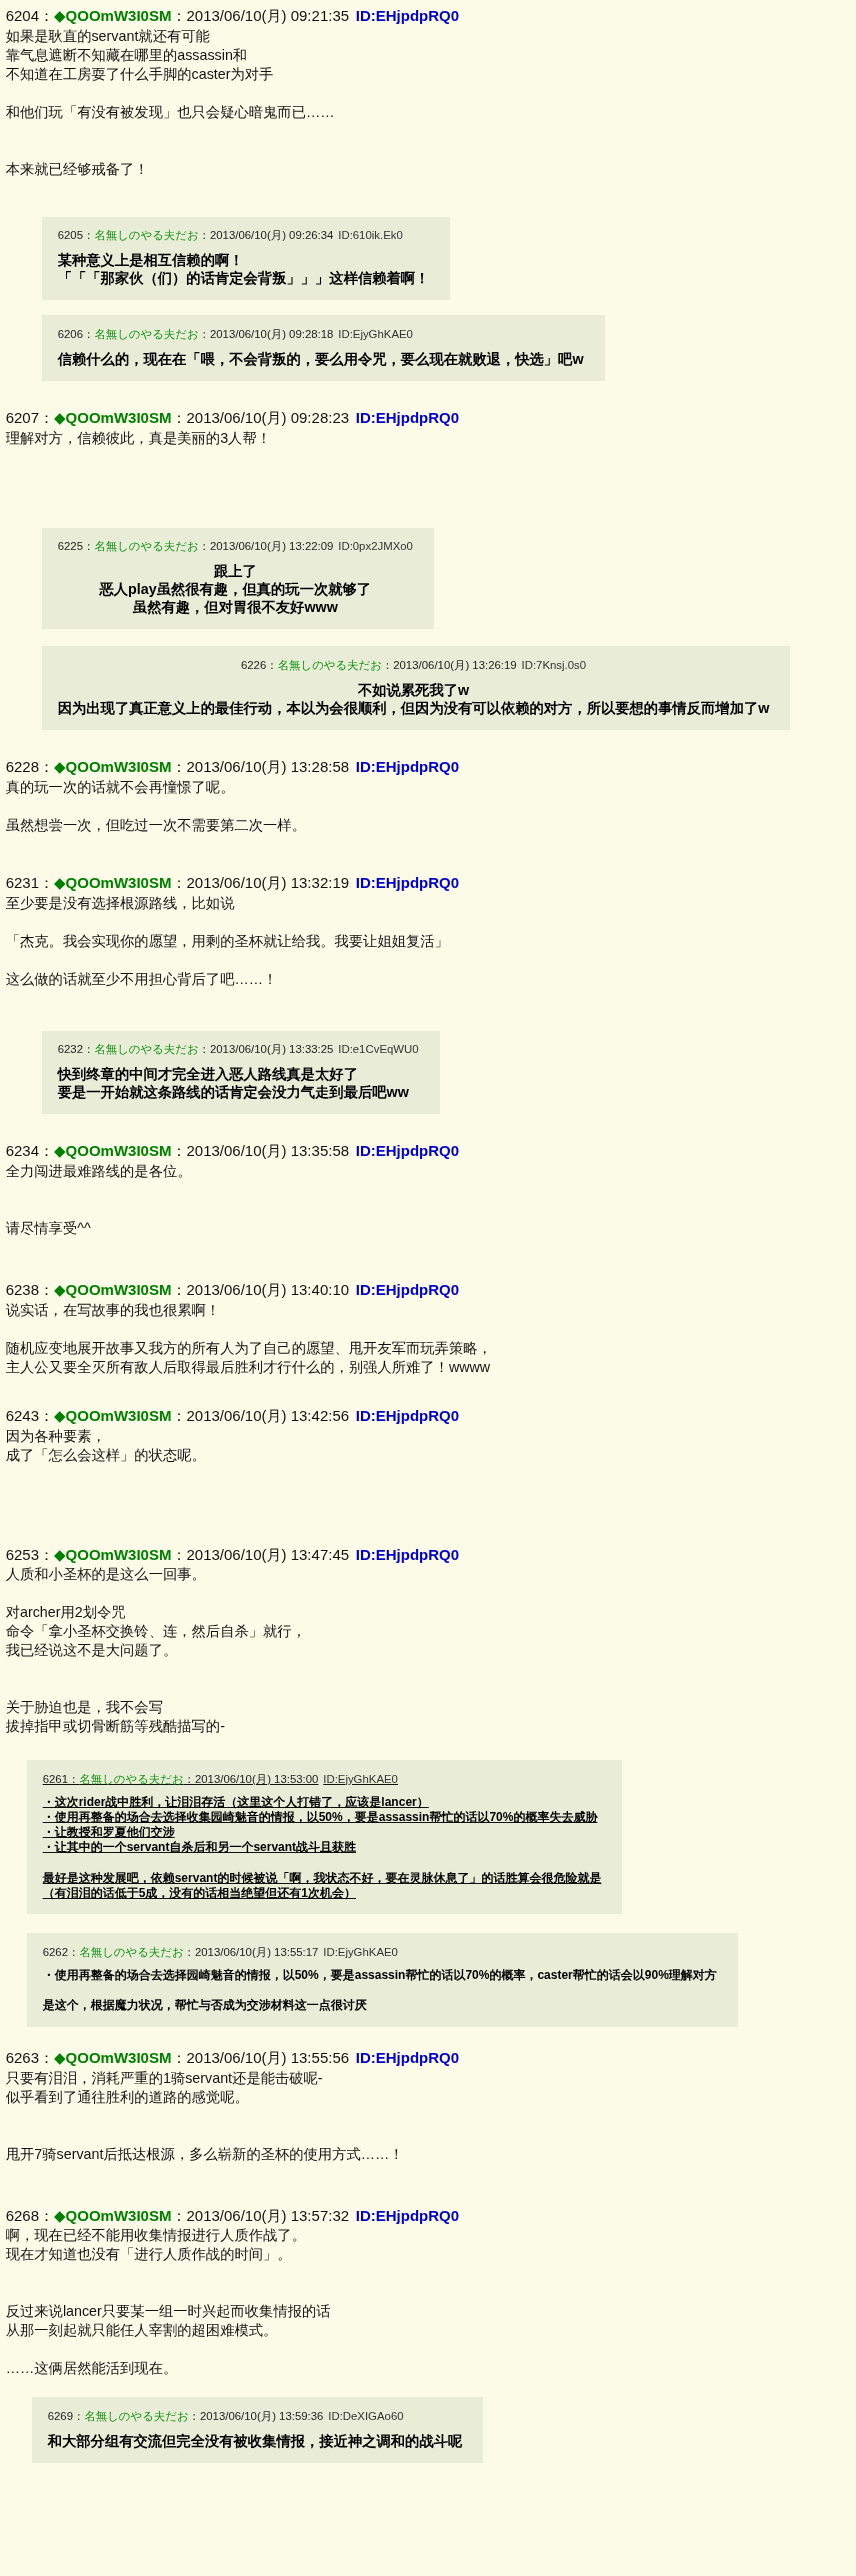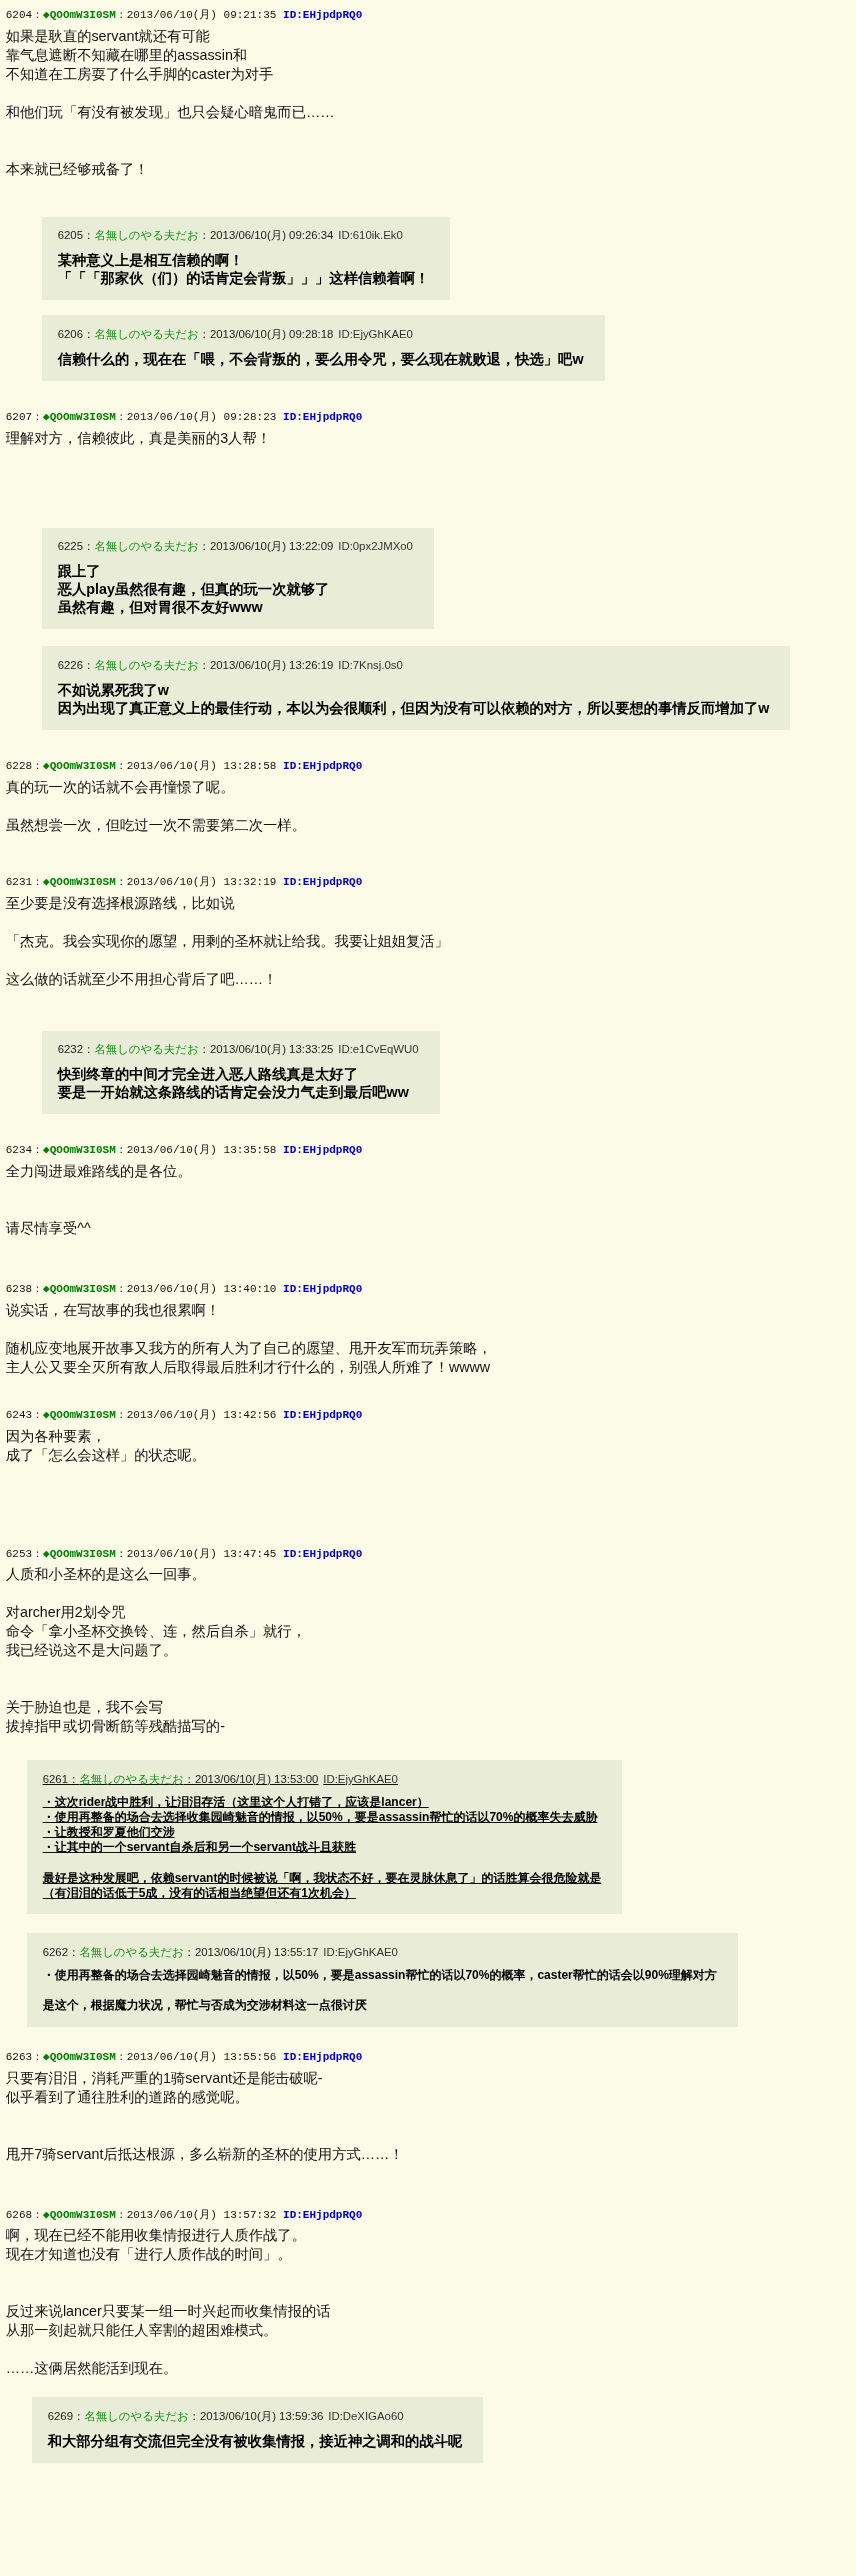--- a/index.html
+++ b/index.html
@@ -11,25 +11,24 @@
   }
   .thread {
     padding: 5.7px 3.8px 9.5px 5.7px;
     width: 849px;
     box-sizing: border-box;
   }
   .post { margin-bottom: 38px; }
 
   
   .post.main .post-header {
-    font-size: 11px;
+    font-size: 15px;
     line-height: 19px;
     margin-bottom: 1.9px;
     white-space: nowrap;
-    font-family: Liberation Mono, monospace;
   }
   .post.main .post-number,
   .post.main .sep,
   .post.main .post-datetime { color: #121212; }
   .post.main .post-author { color: #008000; font-weight: bold; }
   .post.main .post-id { color: #0000cc; font-weight: bold; margin-left: 6.7px; }
   .post.main .post-body { font-size: 14.3px; color: #121212; }
   .post.main .post-body .line { line-height: 19px; min-height: 19px; white-space: nowrap; }
 
   
@@ -83,29 +82,29 @@
     <div class="post-body">
         <div class="line">信赖什么的，现在在「喂，不会背叛的，要么用令咒，要么现在就败退，快选」吧w</div>
       </div>
   </div>
     <div class="post main" style="margin-bottom: 80px;">
     <div class="post-header"><span class="post-number">6207</span><span class="sep">：</span><span class="post-author">◆QOOmW3I0SM</span><span class="sep">：</span><span class="post-datetime">2013/06/10(月) 09:28:23</span><span class="post-id">ID:EHjpdpRQ0</span></div>
     <div class="post-body">
         <div class="line">理解对方，信赖彼此，真是美丽的3人帮！</div>
       </div>
   </div>
-    <div class="post reply" style="margin-bottom: 17px; margin-left: 36px;">
+    <div class="post reply" style="margin-bottom: 17px; margin-left: 36px; text-align: center;">
     <div class="post-header"><span class="post-number">6225</span><span class="sep">：</span><span class="post-author">名無しのやる夫だお</span><span class="sep">：</span><span class="post-datetime">2013/06/10(月) 13:22:09</span><span class="post-id">ID:0px2JMXo0</span></div>
     <div class="post-body">
         <div class="line">跟上了</div>
         <div class="line">恶人play虽然很有趣，但真的玩一次就够了</div>
         <div class="line">虽然有趣，但对胃很不友好www</div>
       </div>
   </div>
-    <div class="post reply" style="margin-bottom: 27px; margin-left: 36px;">
+    <div class="post reply" style="margin-bottom: 27px; margin-left: 36px; text-align: center;">
     <div class="post-header"><span class="post-number">6226</span><span class="sep">：</span><span class="post-author">名無しのやる夫だお</span><span class="sep">：</span><span class="post-datetime">2013/06/10(月) 13:26:19</span><span class="post-id">ID:7Knsj.0s0</span></div>
     <div class="post-body">
         <div class="line">不如说累死我了w</div>
         <div class="line">因为出现了真正意义上的最佳行动，本以为会很顺利，但因为没有可以依赖的对方，所以要想的事情反而增加了w</div>
       </div>
   </div>
     <div class="post main" style="margin-bottom: 38px;">
     <div class="post-header"><span class="post-number">6228</span><span class="sep">：</span><span class="post-author">◆QOOmW3I0SM</span><span class="sep">：</span><span class="post-datetime">2013/06/10(月) 13:28:58</span><span class="post-id">ID:EHjpdpRQ0</span></div>
     <div class="post-body">
         <div class="line">真的玩一次的话就不会再憧憬了呢。</div>

